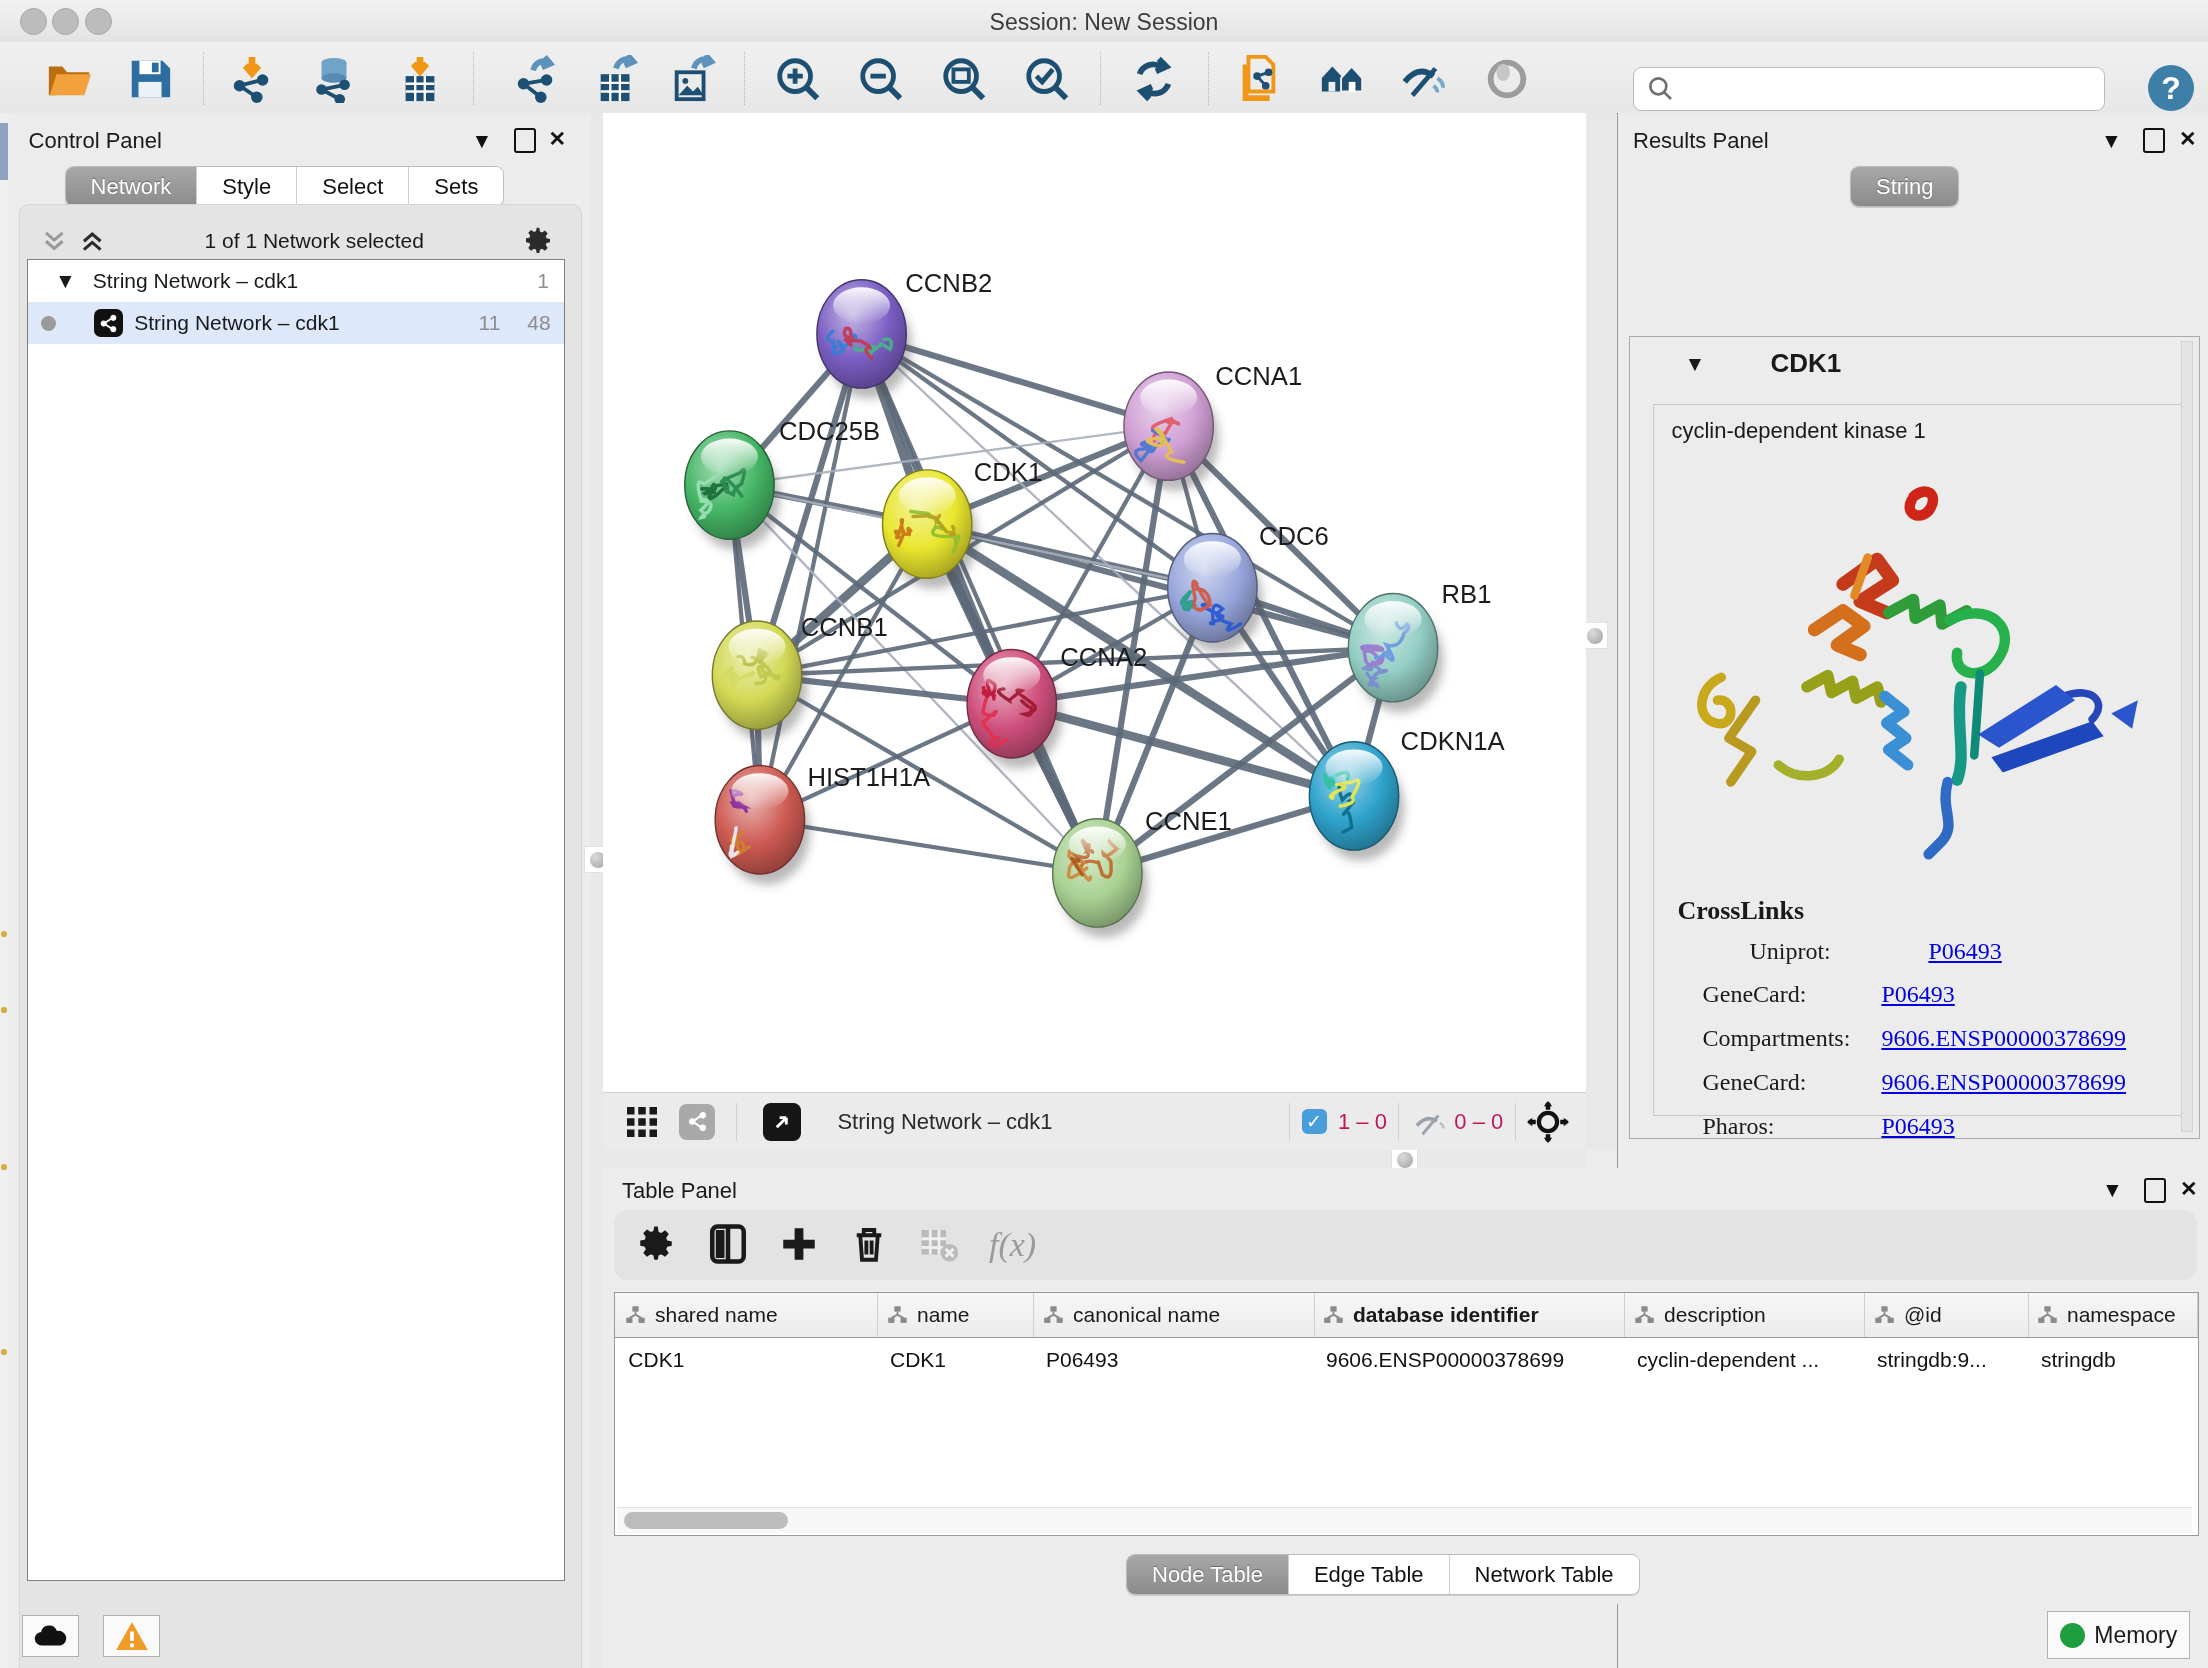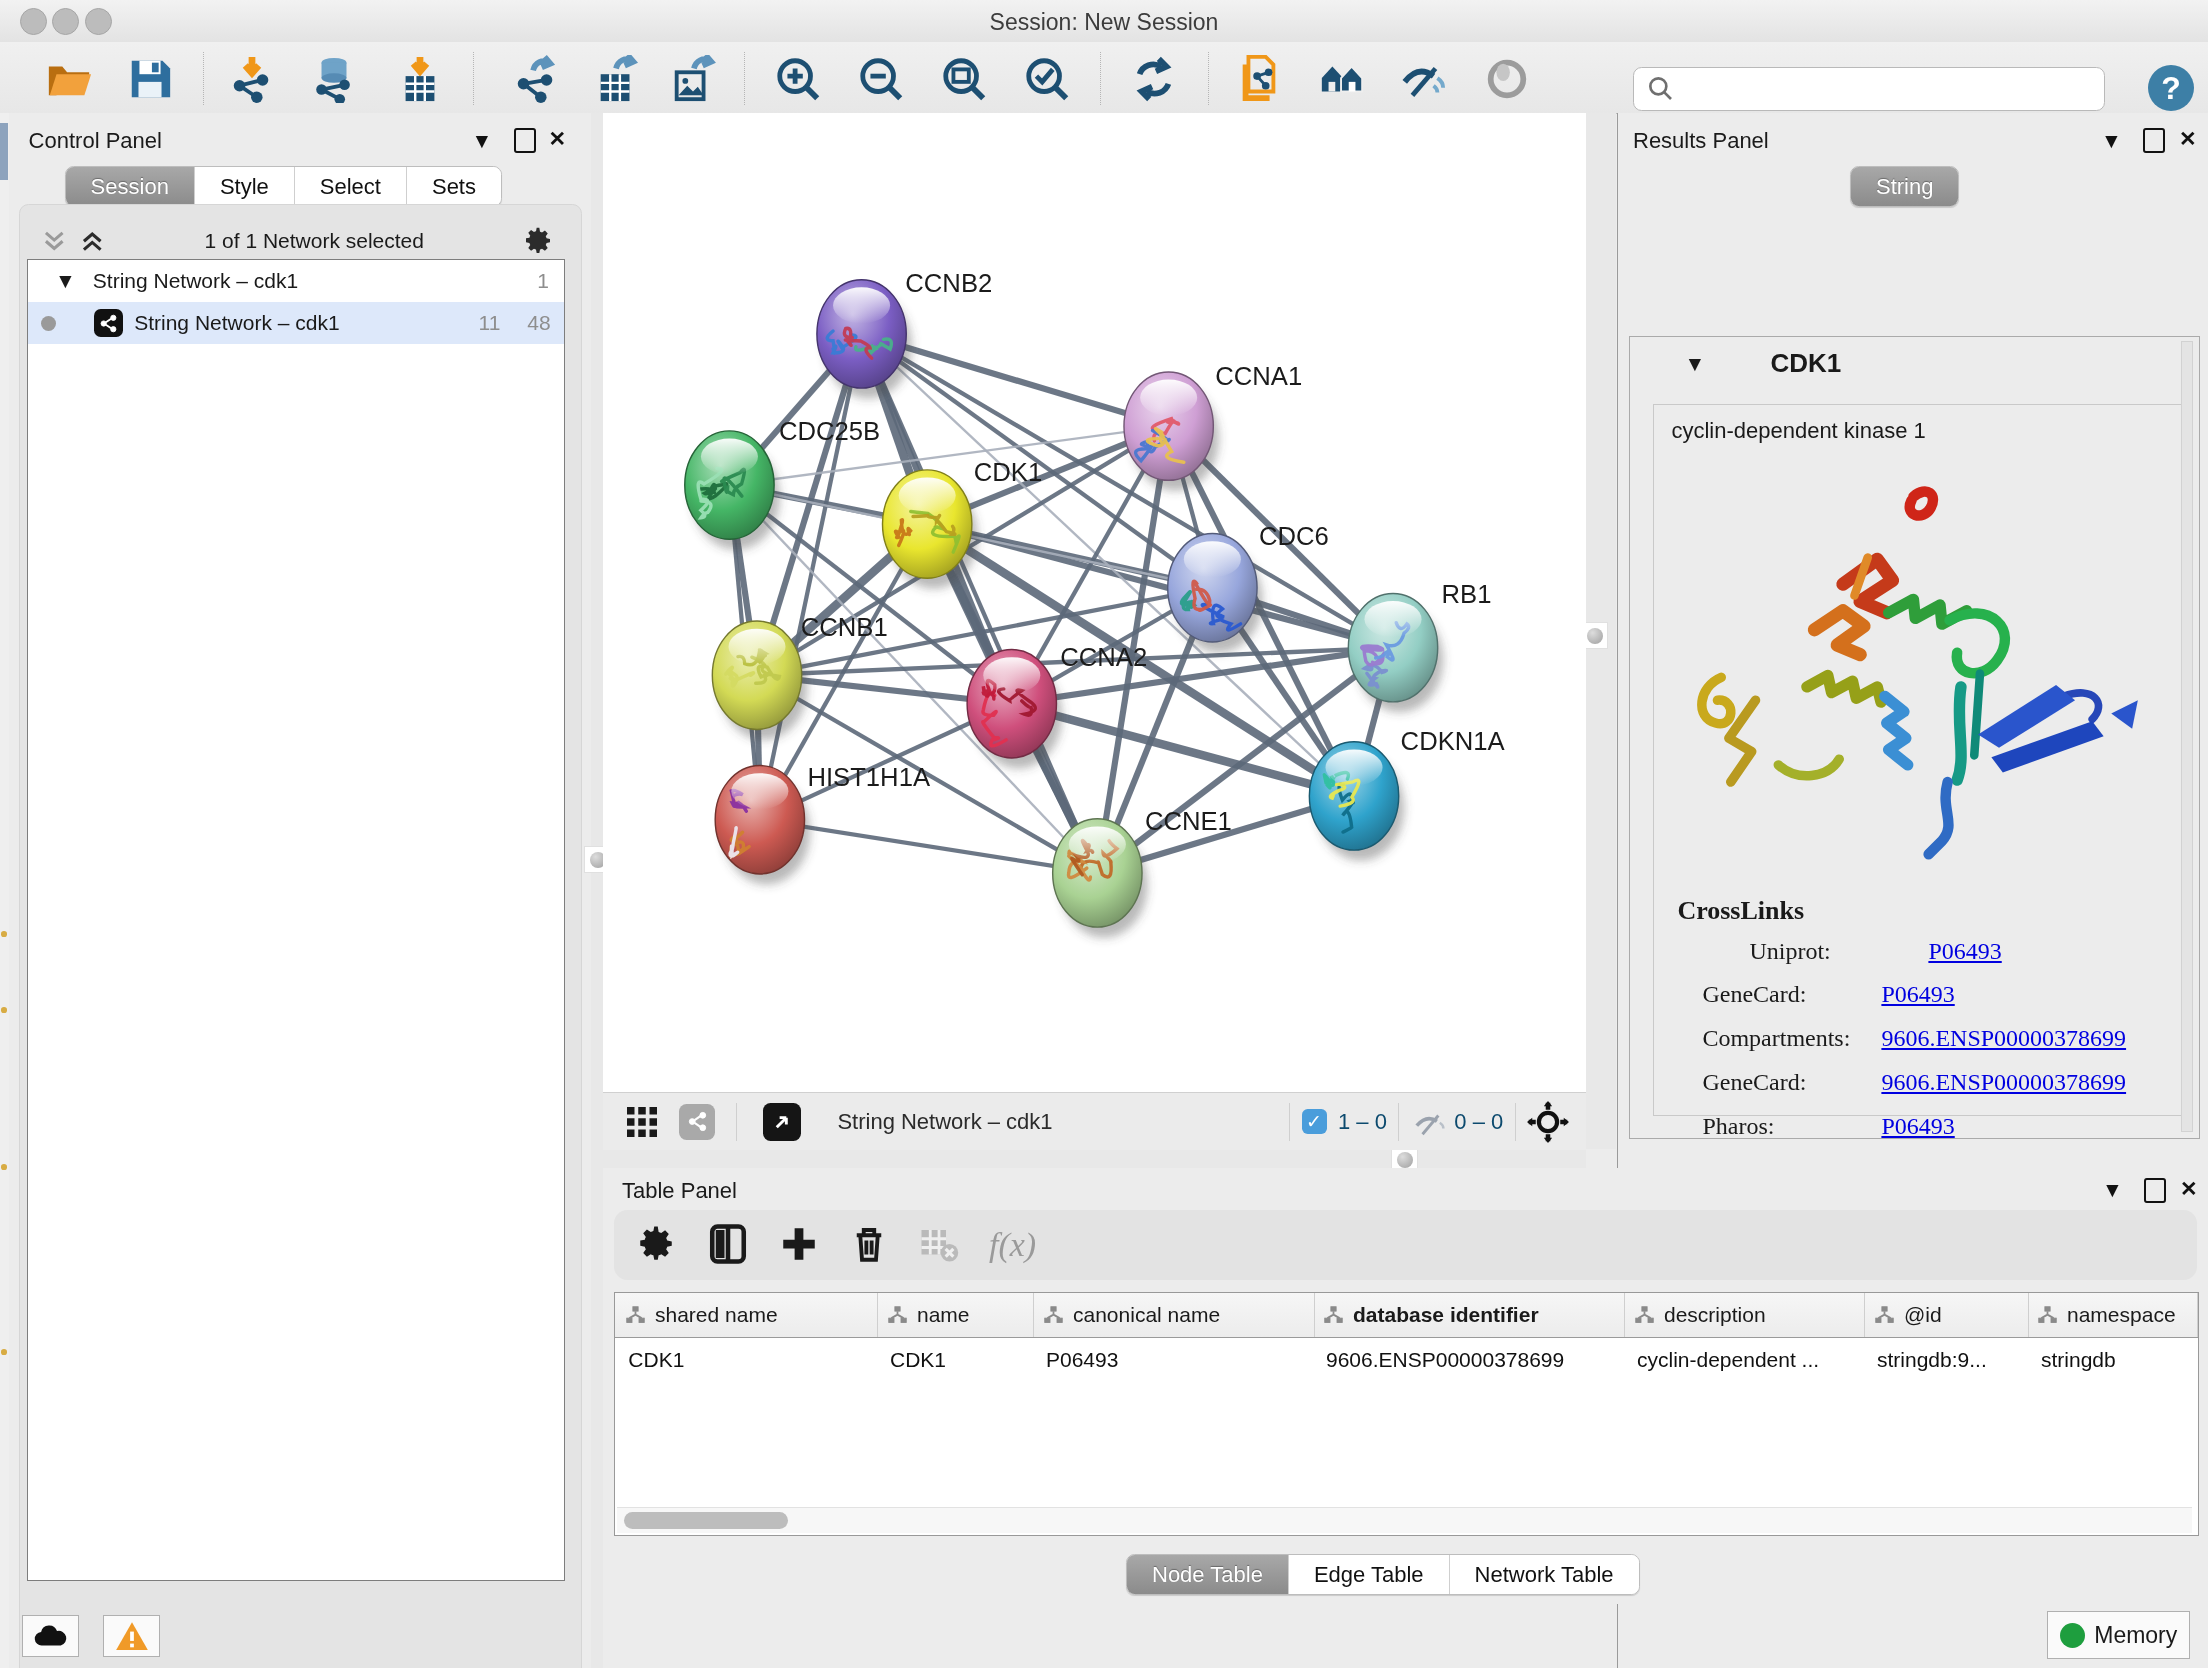--- a/index.html
+++ b/index.html
@@ -44,21 +44,21 @@
   .split-v{background:#e8e8e8;}
   .handle{position:absolute;width:25px;height:25px;background:#fff;border:1px solid #e0e0e0;
     display:flex;align-items:center;justify-content:center;cursor:col-resize;}
   .handle .ball{width:16px;height:16px;border-radius:50%;
     background:radial-gradient(circle at 35% 30%,#ddd,#9e9e9e);}
   
   #netcanvas{left:603px;top:113px;width:983px;height:979px;background:#fff;}
   #netfooter{left:603px;top:1092px;width:983px;height:57px;background:#ebebeb;
     border-top:1px solid #d0d0d0;display:flex;align-items:center;}
   #netfooter .ftitle{font-size:22px;color:#2b2b2b;}
-  .fcount{font-size:22px;color:#0c4a6e;}
+  .fcount{font-size:22px;color:#be185d;}
   .fsep{width:0;height:38px;border-left:1px solid #cfcfcf;margin:0 11.4px;}
   #chkbox{width:25px;height:25px;border-radius:5.7px;background:#4a9ddb;color:#fff;font-size:19px;
     text-align:center;line-height:25px;}
   
   #results{left:1617px;top:113px;width:592px;height:1555px;background:#ececec;border-left:1.9px solid #9a9a9a;}
   .rbox{position:absolute;border:1.9px solid #aaa;background:#ececec;}
   .btn{background:linear-gradient(#ffffff,#f3f3f3);border:1px solid #bdbdbd;border-radius:9.5px;
     font-size:23px;padding:7.6px 0;text-align:center;cursor:pointer;box-shadow:0 1px 1px rgba(0,0,0,.12);}
   #gene-name{font-size:26px;font-weight:bold;}
   #gene-desc{font-size:22px;}
@@ -254,21 +254,21 @@
     <div class="abs" style="left:1px;top:1051px;width:5.7px;height:5.7px;border-radius:50%;background:#d8ac44"></div>
     <div class="abs" style="left:1px;top:1236px;width:5.7px;height:5.7px;border-radius:50%;background:#d8ac44"></div>
   </div>
 
   <div class="abs" style="left:8.6px;top:113px;width:582px;height:1555px;background:#ececec;">
     <div class="abs panel-head" style="left:20px;top:15px">Control Panel</div>
     <span class="winctl" style="left:463px;top:17px">▼</span>
     <span class="winctl wc-box" style="left:505px;top:15px"></span>
     <span class="winctl" style="left:540px;top:15px;font-weight:700">✕</span>
     <div class="tabseg" id="cp-tabs" style="left:56px;top:53px">
-        <div class="seg sel">Session</div>
+        <div class="seg sel">Network</div>
         <div class="seg">Style</div>
         <div class="seg">Select</div>
         <div class="seg">Sets</div>
       </div>
     <div class="abs" style="left:10.5px;top:91px;width:561px;height:1480px;background:#e4e4e4;border:1px solid #d6d6d6;border-radius:9.5px;"></div>
   </div>
   <div id="cp-bar" class="abs">
     <span style="margin-left:21px">
       <svg width="28.5" height="28.5" viewBox="0 0 24 24">
           <path d="M5 5l7 6 7-6M5 12l7 6 7-6" fill="none" stroke="#9a9a9a" stroke-width="2.6"></path>

